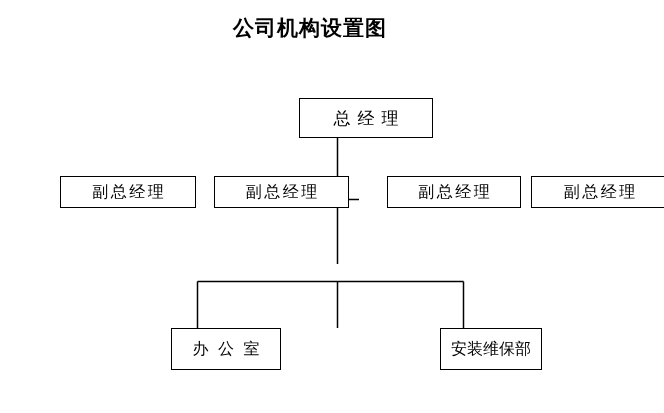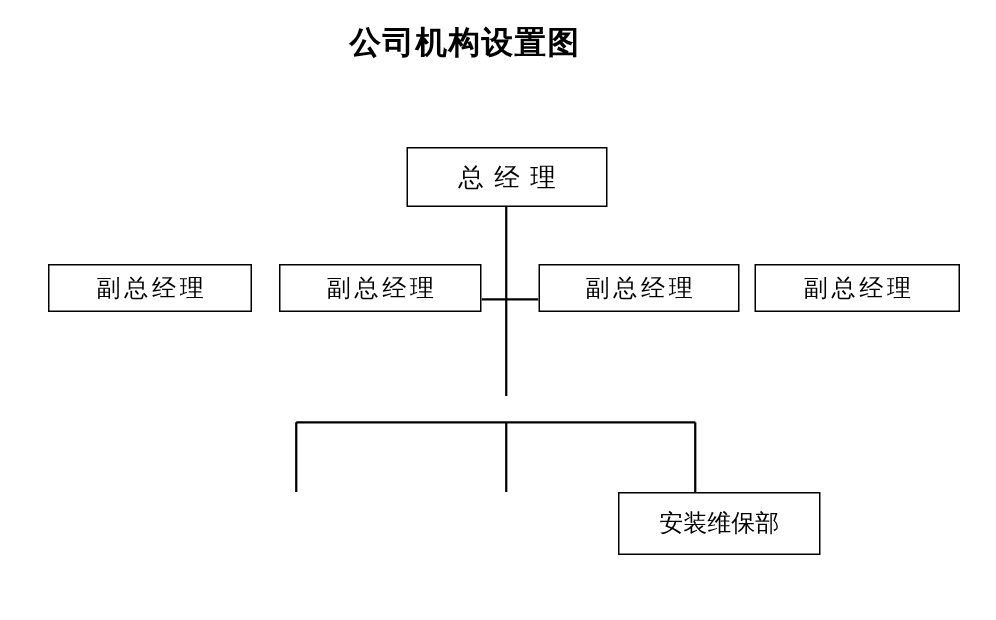--- a/index.html
+++ b/index.html
@@ -39,29 +39,30 @@
   .node {
     position: absolute;
     box-sizing: border-box;
     border: 1.5px solid #000000;
     background: #ffffff;
     display: flex;
     align-items: center;
     justify-content: center;
     font-size: 16px;
     white-space: nowrap;
+    margin-left: 28px;
   }
   .node-root      { left: 271px; top:  98px; width: 134px; height: 40px; font-size: 17px; letter-spacing: 7px; padding-left: 7px; }
   .node-deputy-0  { left:  32px; top: 176px; width: 136px; height: 32px; letter-spacing: 2.5px; padding-left: 2.5px; }
   .node-deputy-1  { left: 186px; top: 176px; width: 135px; height: 32px; letter-spacing: 2.5px; padding-left: 2.5px; }
   .node-deputy-2  { left: 359px; top: 176px; width: 134px; height: 32px; letter-spacing: 2.5px; padding-left: 2.5px; }
   .node-deputy-3  { left: 503px; top: 176px; width: 137px; height: 32px; letter-spacing: 2.5px; padding-left: 2.5px; }
   .node-dept-0    { left: 143px; top: 328px; width: 110px; height: 42px; }
   .node-dept-1    { left: 283px; top: 328px; width: 109px; height: 42px; }
-  .node-dept-2    { left: 412px; top: 328px; width: 135px; height: 42px; }
+  .node-dept-2    { left: 412px; top: 328px; width: 102px; height: 42px; }
 </style>
 </head>
 <body>
 
 <div class="canvas">
 
   <h1 class="chart-title">公司机构设置图</h1>
 
   <svg class="connectors" width="664" height="413" viewBox="0 0 664 413" xmlns="http://www.w3.org/2000/svg">
 
@@ -76,15 +77,16 @@
     <line x1="463.5" y1="281.5" x2="463.5" y2="328" stroke="#000000" stroke-width="1.5"></line>
   </svg>
 
   <div class="node node-root">总经理</div>
 
   <div class="node node-deputy-0">副总经理</div>
   <div class="node node-deputy-1">副总经理</div>
   <div class="node node-deputy-2">副总经理</div>
   <div class="node node-deputy-3">副总经理</div>
 
+  <div class="node node-dept-0">办 公 室</div>
   <div class="node node-dept-2">安装维保部</div>
 
 </div>
 
 </body></html>

